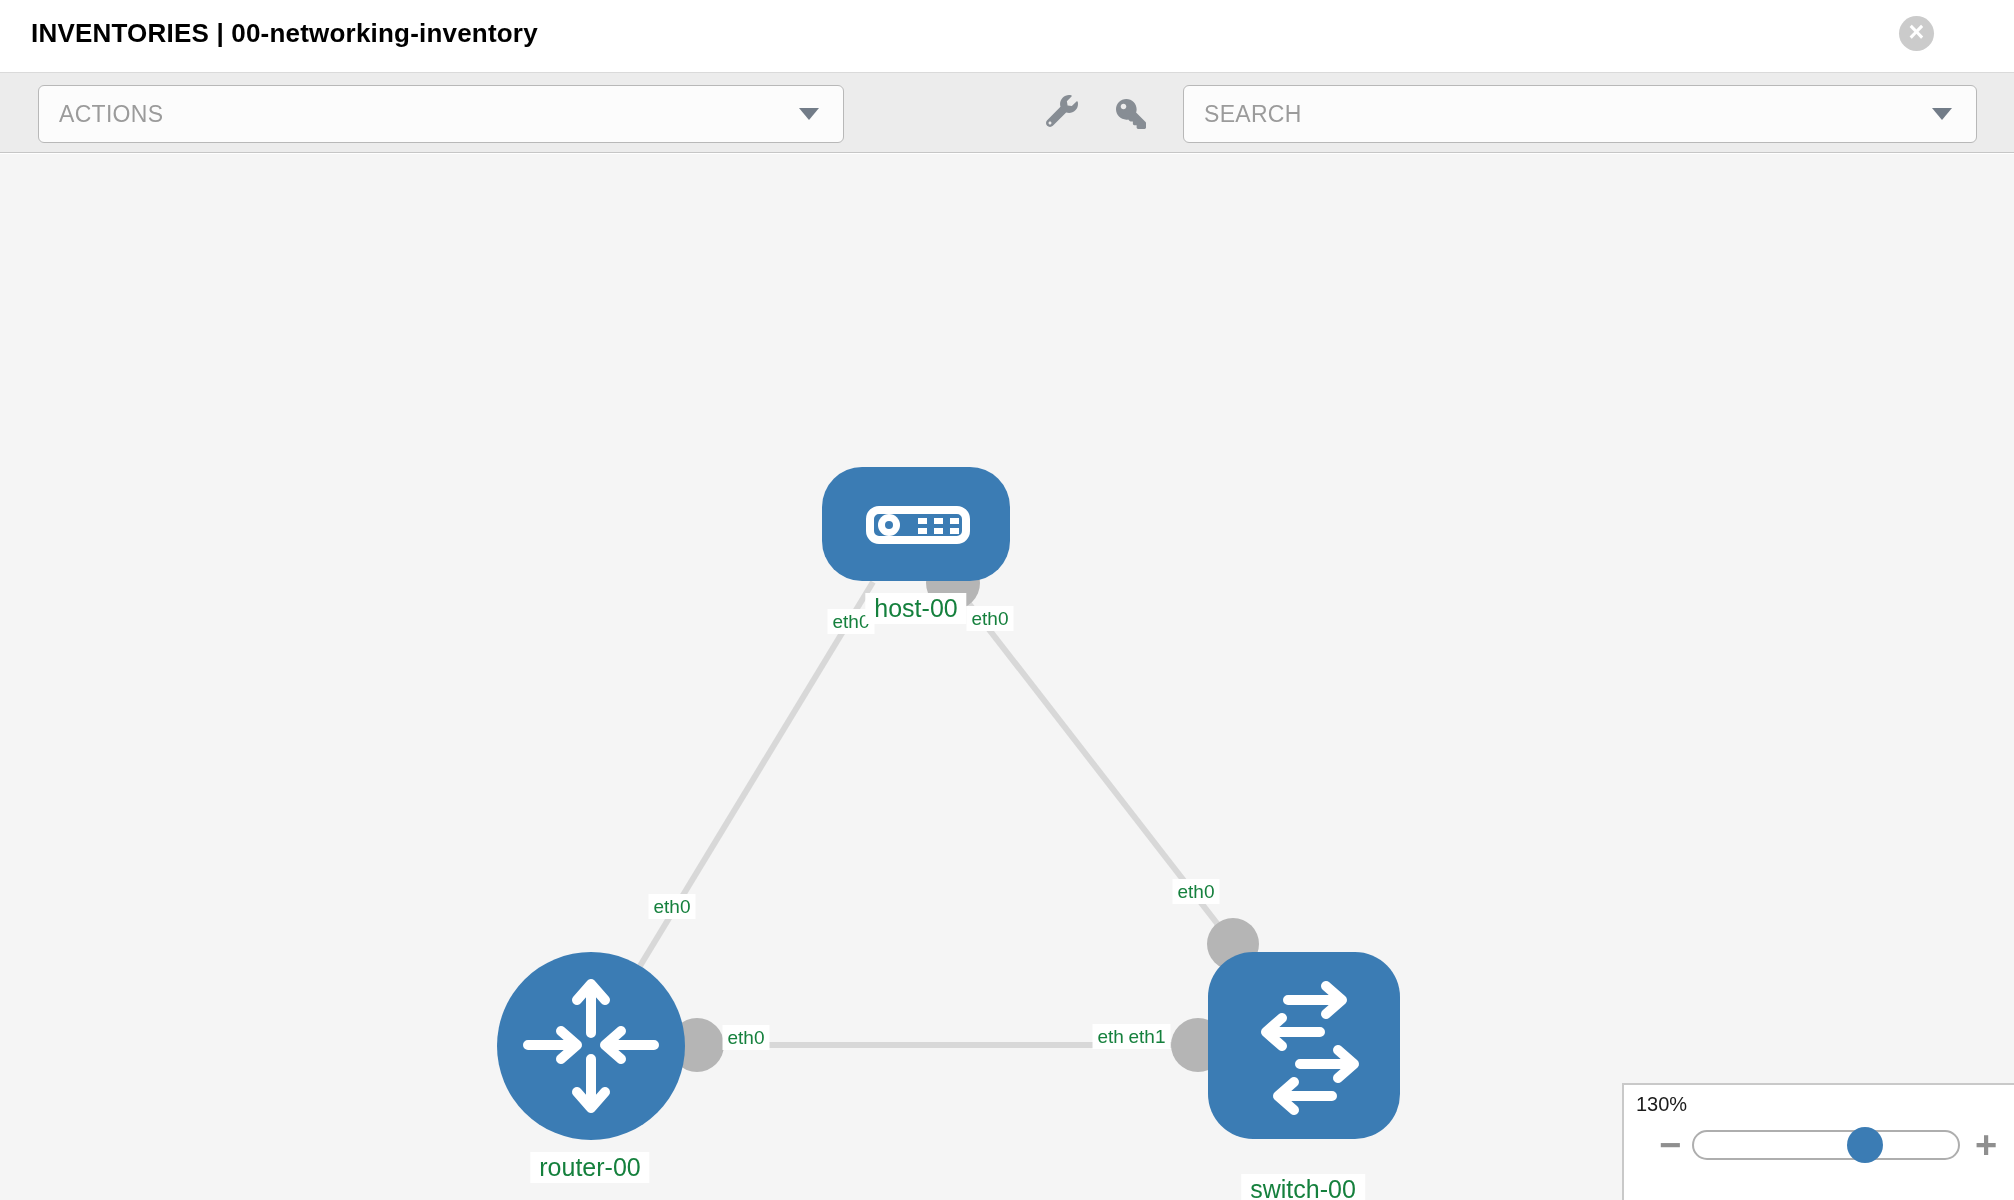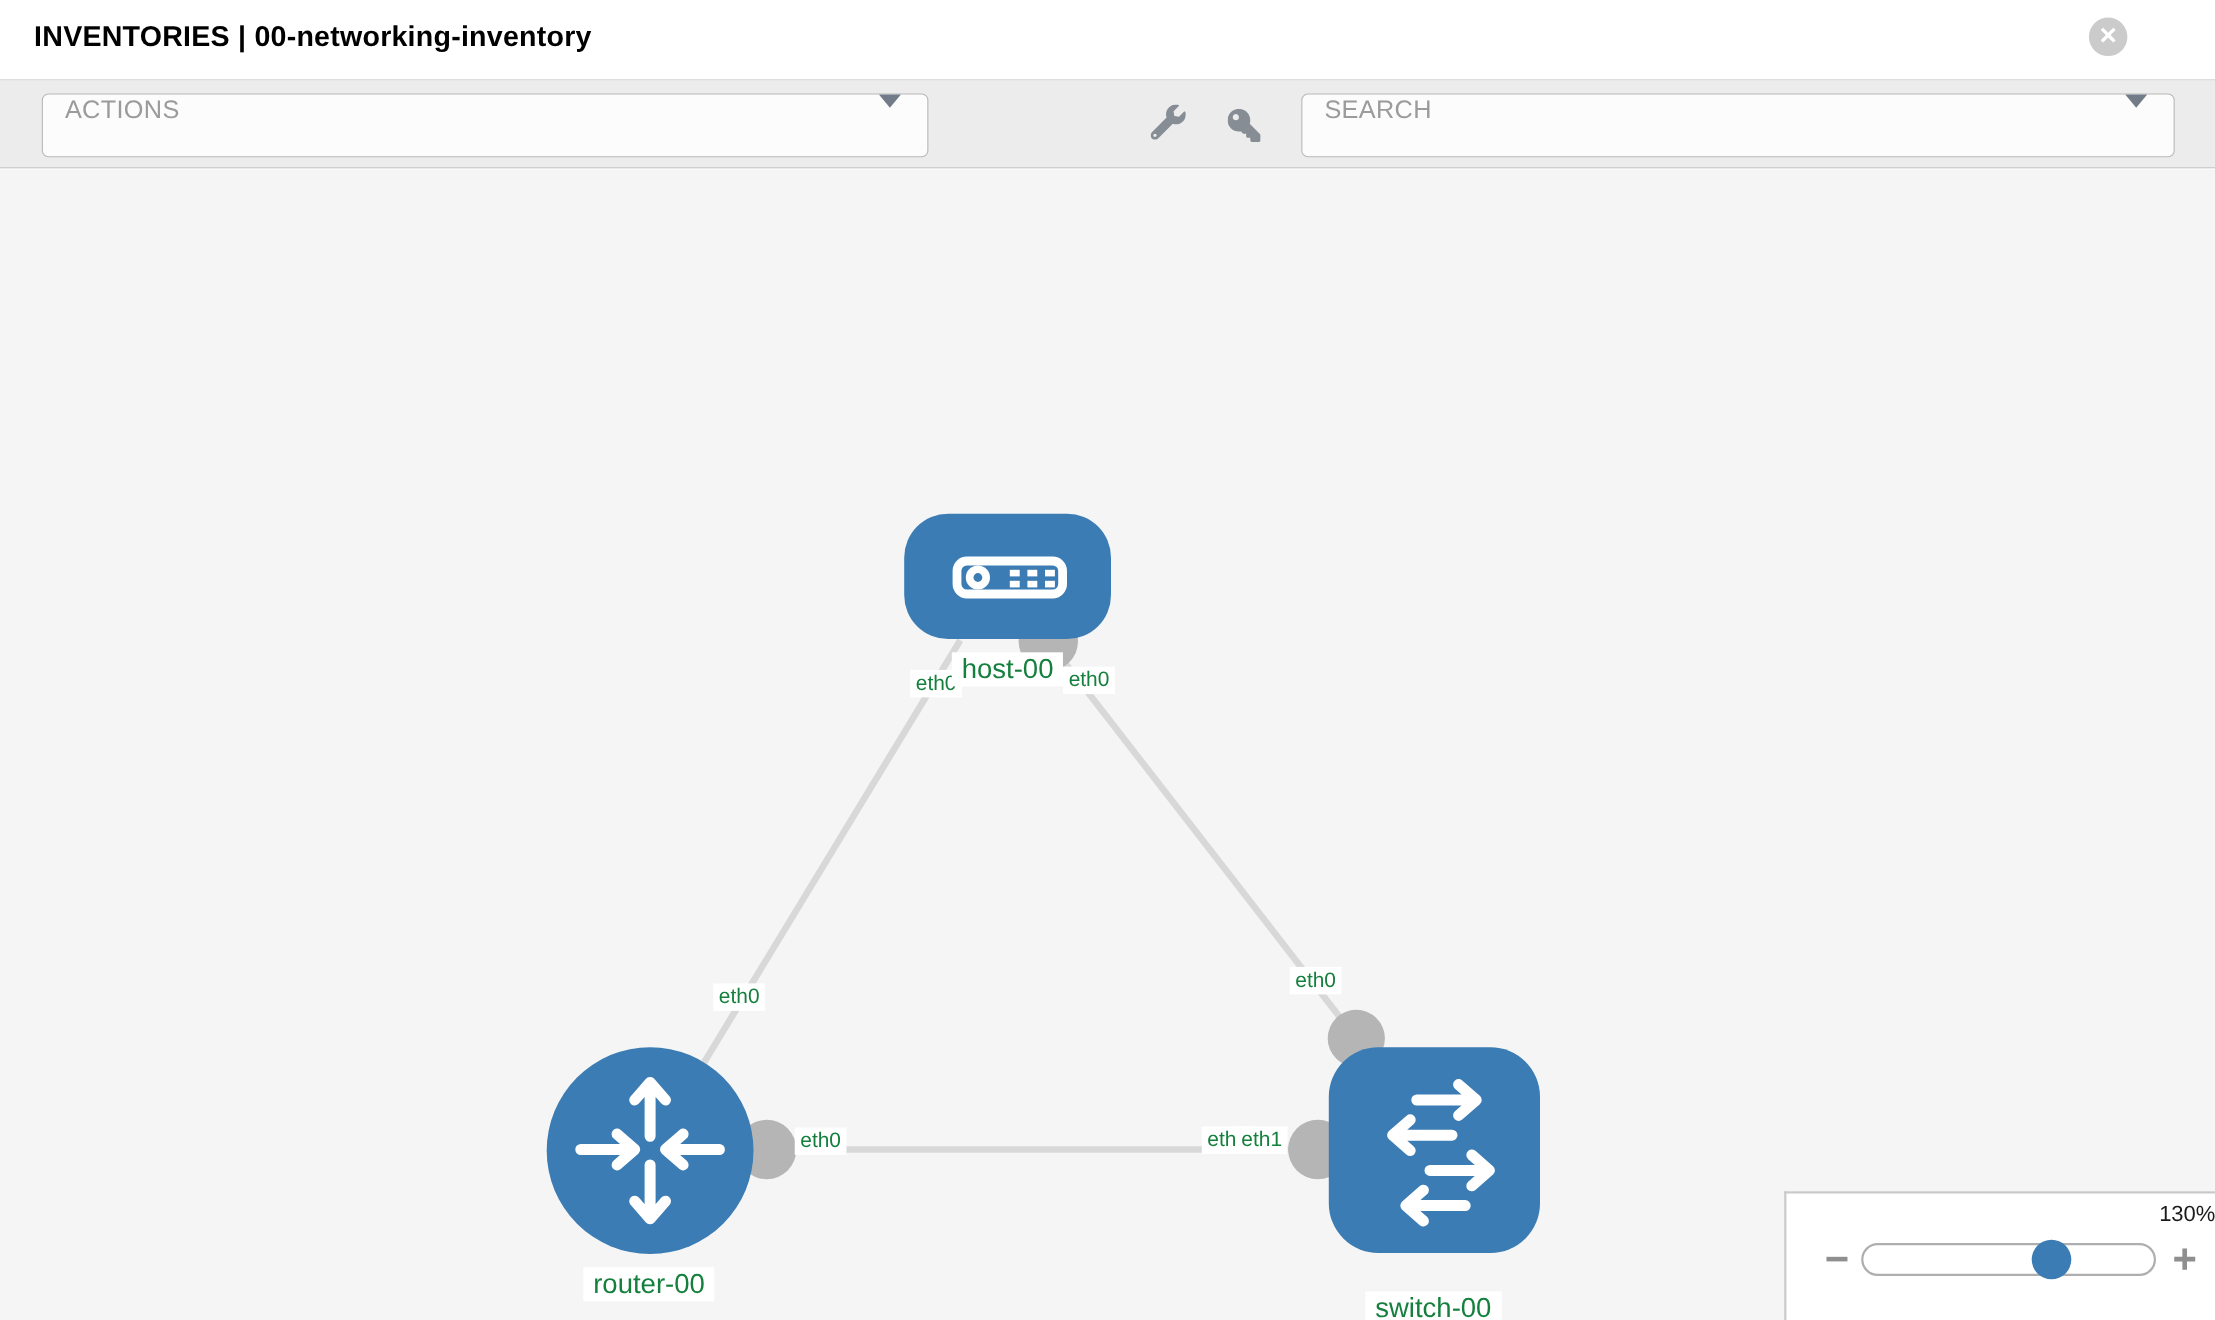--- a/index.html
+++ b/index.html
@@ -19,21 +19,21 @@
   .header .title{position:absolute;left:31px;top:0;height:72px;line-height:66px;
     font-size:26px;font-weight:700;color:#000000;letter-spacing:.2px;}
   .close-btn{position:absolute;right:80px;top:16px;width:35px;height:35px;border:none;
     border-radius:50%;background:#cbcbcb;cursor:pointer;display:flex;align-items:center;justify-content:center;}
   .close-btn span{color:#fff;font-size:27px;font-weight:700;line-height:1;margin-top:-3px;}
 
   
   .toolbar{position:absolute;left:0;top:72px;width:2014px;height:81px;background:var(--toolbar-bg);
     border-top:1px solid #dadada;border-bottom:1px solid #c6c6c6;}
   .select{position:absolute;top:12px;height:58px;background:#fcfcfc;border:1px solid #b8b8b8;
-    border-radius:6px;cursor:pointer;display:flex;}
+    border-radius:6px;cursor:pointer;display:flex;align-items:center;}
   .select .ph{font-size:23px;color:#9b9b9b;padding-left:20px;letter-spacing:.3px;flex:1;}
   .select .caret{width:0;height:0;border-left:10px solid transparent;border-right:10px solid transparent;
     border-top:12px solid #727c88;margin-right:24px;}
   .select.actions{left:38px;width:806px;}
   .select.search{left:1183px;width:794px;}
   .tool-btn{position:absolute;top:94px;background:none;border:none;cursor:pointer;}
   .tool-btn svg{display:block;}
   .tool-btn.wrench{left:1046px;top:22px;}
   .tool-btn.key{left:1116px;top:26px;}
 
@@ -47,21 +47,21 @@
 
   
   .lbl{position:absolute;background:#fff;color:#15803d;font-size:19px;line-height:25px;
     padding:0 5px;transform:translateX(-50%);white-space:nowrap;z-index:2;}
   .node-lbl{font-size:25px;line-height:31px;color:#15803d;padding:0 9px;z-index:3;}
   .lbl.front{z-index:4;}
 
   
   .zoom-panel{position:absolute;right:0;bottom:0;width:392px;height:117px;background:#fff;
     border-left:2px solid #c9c9c9;border-top:2px solid #c9c9c9;z-index:5;}
-  .zoom-level{position:absolute;top:8px;left:0;width:100%;text-align:right;text-indent:12px;
+  .zoom-level{position:absolute;top:8px;left:0;width:100%;text-align:left;text-indent:12px;
     font-size:20px;color:#1b1b1b;}
   .zoom-minus,.zoom-plus{position:absolute;top:40px;width:36px;height:40px;border:none;background:none;
     color:#8f8f8f;font-size:38px;font-weight:700;line-height:40px;text-align:center;cursor:pointer;padding:0;}
   .zoom-minus{left:28px;}
   .zoom-plus{left:344px;}
   .zoom-track{position:absolute;left:68px;top:45px;width:268px;height:30px;background:#fff;
     border:2px solid #aeaeae;border-radius:16px;cursor:pointer;}
   .zoom-thumb{position:absolute;left:153px;top:-5px;width:36px;height:36px;border-radius:50%;
     background:var(--node-blue);cursor:grab;}
 </style>

